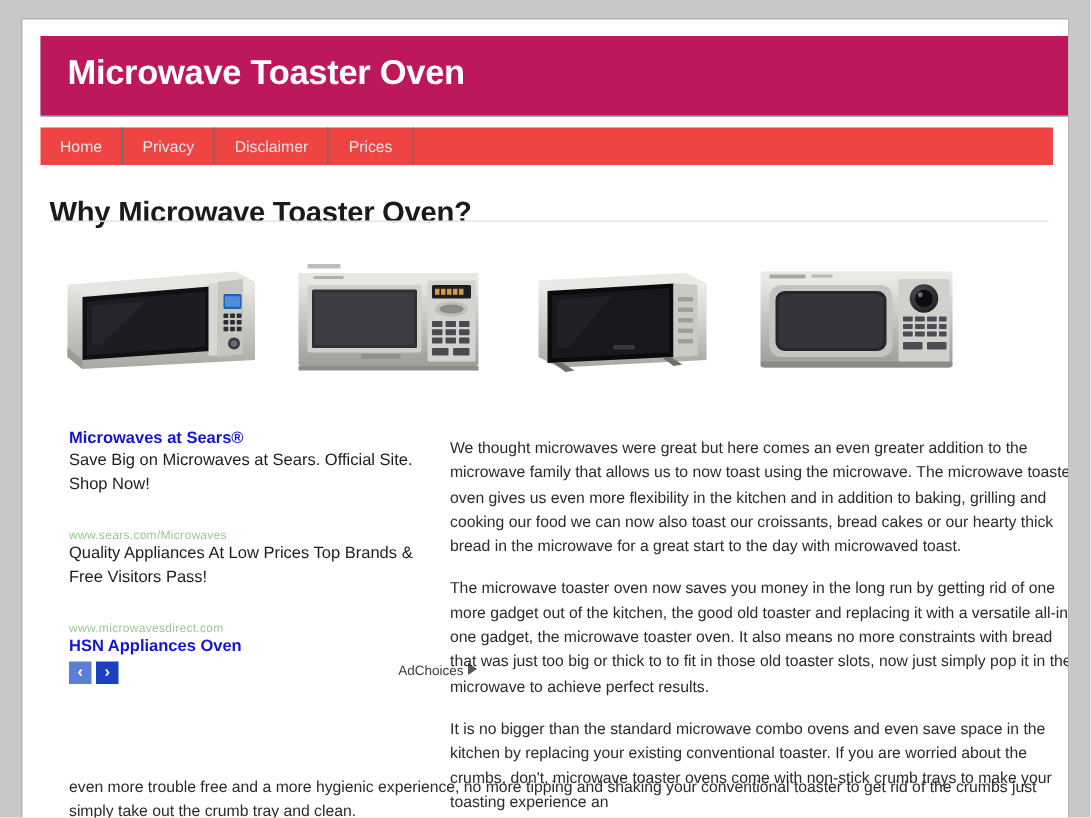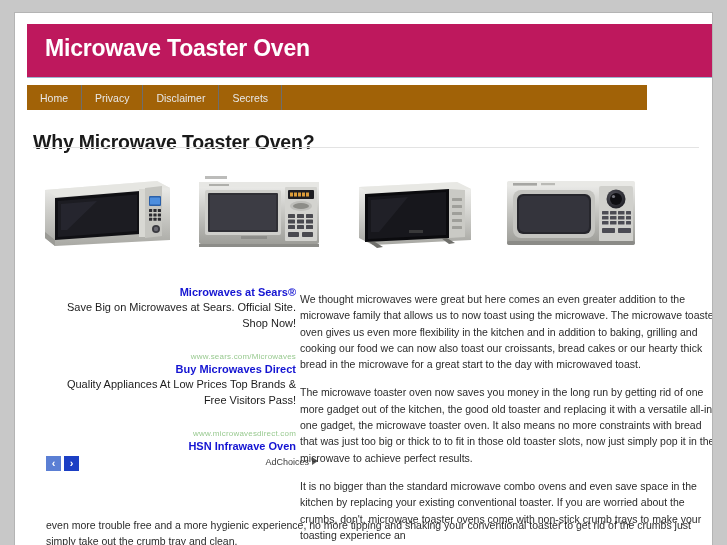--- a/index.html
+++ b/index.html
@@ -43,23 +43,23 @@
     font-size: 23px;
     font-weight: bold;
     color: #ffffff;
     letter-spacing: -0.2px;
     white-space: nowrap;
   }
   .navbar {
     position: absolute;
     left: 12px;
     top: 72px;
-    width: 620px;
+    width: 675px;
     height: 25px;
-    background: #a16207;
+    background: #ef4444;
     display: flex;
     align-items: stretch;
   }
   .nav-item {
     display: flex;
     align-items: center;
     justify-content: center;
     min-width: 54px;
     padding: 0 13px;
     font-size: 10.5px;
@@ -137,21 +137,20 @@
   }
   
   .ad-block {
     position: absolute;
     left: 31px;
     top: 272px;
     width: 250px;
   }
   .ad-unit {
     margin-bottom: 2px;
-    text-align: right;
   }
   .ad-title {
     display: block;
     font-size: 11px;
     font-weight: bold;
     color: #1414d2;
     line-height: 15px;
     cursor: pointer;
     white-space: nowrap;
   }
@@ -224,21 +223,21 @@
 <div class="page-frame">
 
   <div class="site-header">
     <div class="site-title">Microwave Toaster Oven</div>
   </div>
 
   <div class="navbar">
     <div class="nav-item">Home</div>
     <div class="nav-item">Privacy</div>
     <div class="nav-item">Disclaimer</div>
-    <div class="nav-item">Secrets</div>
+    <div class="nav-item">Prices</div>
     <div class="nav-filler"></div>
   </div>
 
   <h1 class="page-title">Why Microwave Toaster Oven?</h1>
   <div class="title-rule"></div>
 
   <div class="gallery">
 
     <div class="product-shot" style="left:4px; width:140px;">
       <svg class="mw" viewBox="0 0 140 93" preserveAspectRatio="xMidYMid meet">
@@ -401,27 +400,26 @@
 
   <div class="ad-block">
 
     <div class="ad-unit">
       <span class="ad-title">Microwaves at Sears®</span>
       <div class="ad-desc">Save Big on Microwaves at Sears. Official Site. Shop Now!</div>
       <div class="ad-url">www.sears.com/Microwaves</div>
     </div>
 
     <div class="ad-unit">
-      <span class="ad-title">Buy Microwaves Direct</span>
       <div class="ad-desc">Quality Appliances At Low Prices Top Brands &amp; Free Visitors Pass!</div>
       <div class="ad-url">www.microwavesdirect.com</div>
     </div>
 
     <div class="ad-unit">
-      <span class="ad-title">HSN Infrawave Oven</span>
+      <span class="ad-title">HSN Appliances Oven</span>
     </div>
 
 
     <div class="ad-footer">
       <div class="arrow-btn arrow-prev">‹</div>
       <div class="arrow-btn arrow-next">›</div>
       <div class="adchoices">
         <span>AdChoices</span>
         <span class="adchoices-tri"></span>
       </div>

